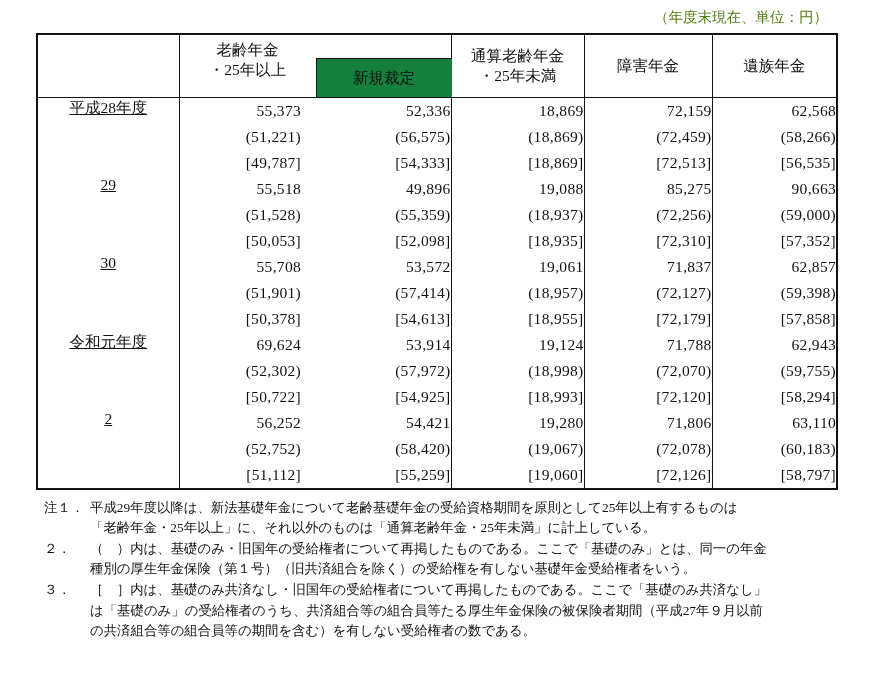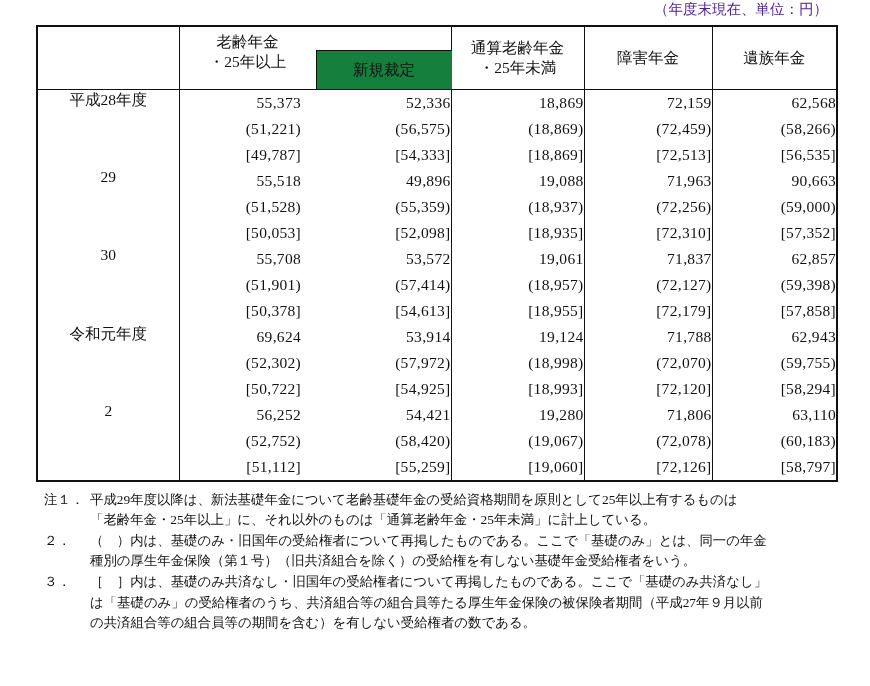--- a/index.html
+++ b/index.html
@@ -28,22 +28,22 @@
     font-size: 19px;
     font-weight: bold;
     letter-spacing: 0.5px;
     margin: 26px 0 0 0;
     color: #111;
   }
   
   .unit-note {
     text-align: right;
     font-size: 14.5px;
-    margin: 0 42px 6px 0;
-    color: #4c1d95;
+    margin: 8px 42px 6px 0;
+    color: #4d7c0f;
   }
   
   .table-wrap {
     margin: 0 34px 0 36px;
   }
   table.pension {
     border-collapse: collapse;
     width: 800px;
     table-layout: fixed;
     font-size: 15px;
@@ -116,20 +116,21 @@
   }
   .hdr-last { border-right: none; }
 
   
   td.year-cell {
     text-align: center;
     vertical-align: top;
     border-right: 1.6px solid #111;
     font-size: 15.5px;
     padding-top: 5px;
+    text-decoration: underline;
   }
   td.num {
     text-align: right;
     padding-right: 16px;
     font-size: 15.5px;
     letter-spacing: 0.3px;
     height: 26px;
     line-height: 26px;
     white-space: nowrap;
   }
@@ -223,21 +224,21 @@
           <td class="num sep-right">[18,869]</td>
           <td class="num sep-right">[72,513]</td>
           <td class="num">[56,535]</td>
         </tr>
 
         <tr class="grp-first">
           <td class="year-cell" rowspan="3">29</td>
           <td class="num first-col">55,518</td>
           <td class="num sep-right">49,896</td>
           <td class="num sep-right">19,088</td>
-          <td class="num sep-right">71,963</td>
+          <td class="num sep-right">85,275</td>
           <td class="num">90,663</td>
         </tr>
         <tr>
           <td class="num first-col">(51,528)</td>
           <td class="num sep-right">(55,359)</td>
           <td class="num sep-right">(18,937)</td>
           <td class="num sep-right">(72,256)</td>
           <td class="num">(59,000)</td>
         </tr>
         <tr class="grp-last">

